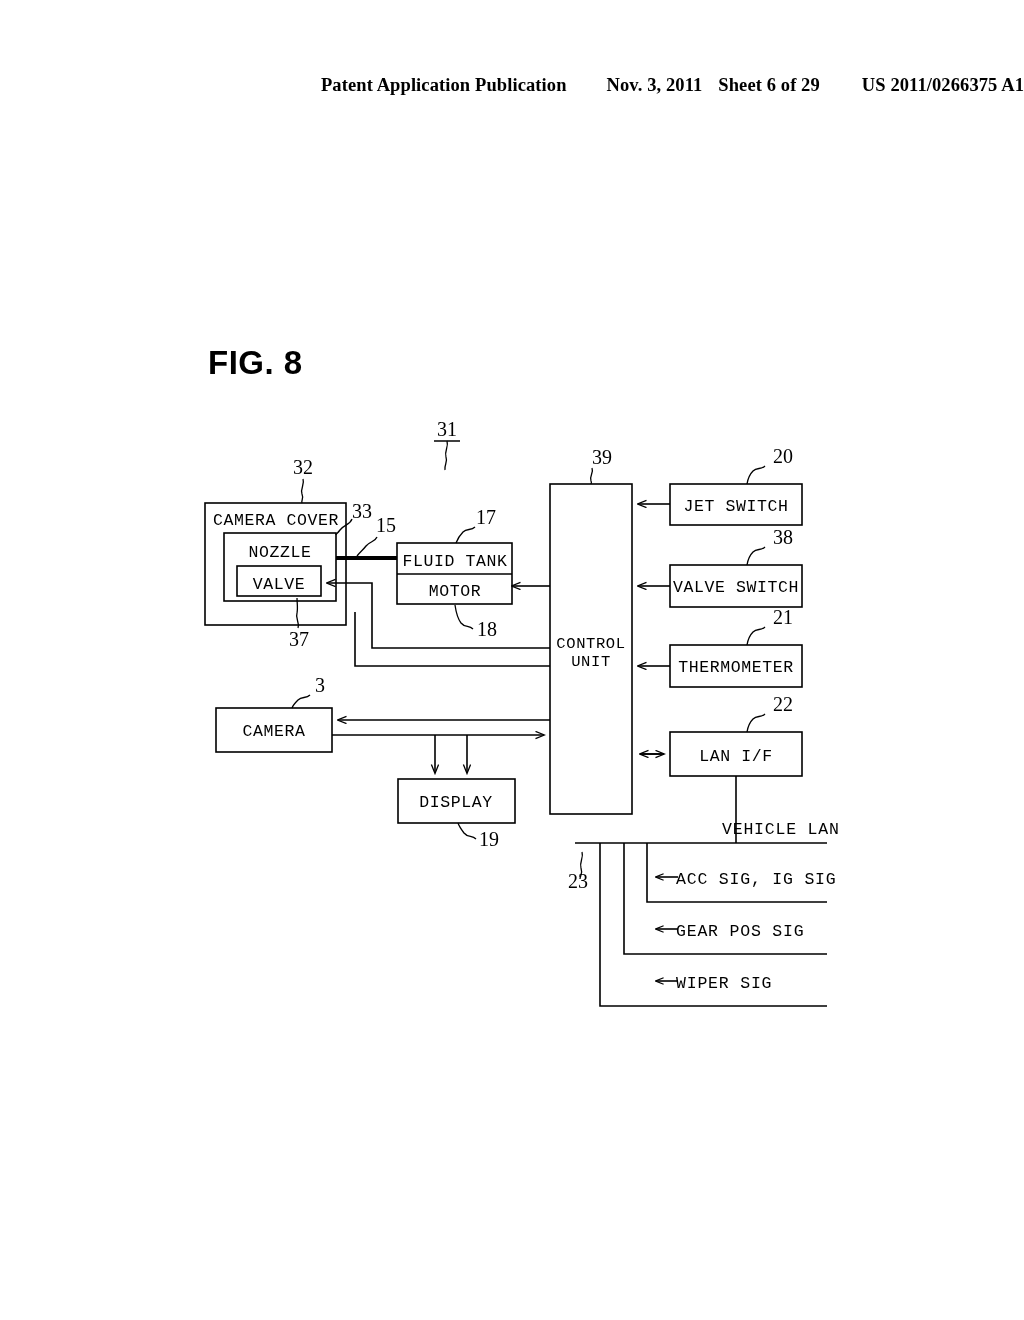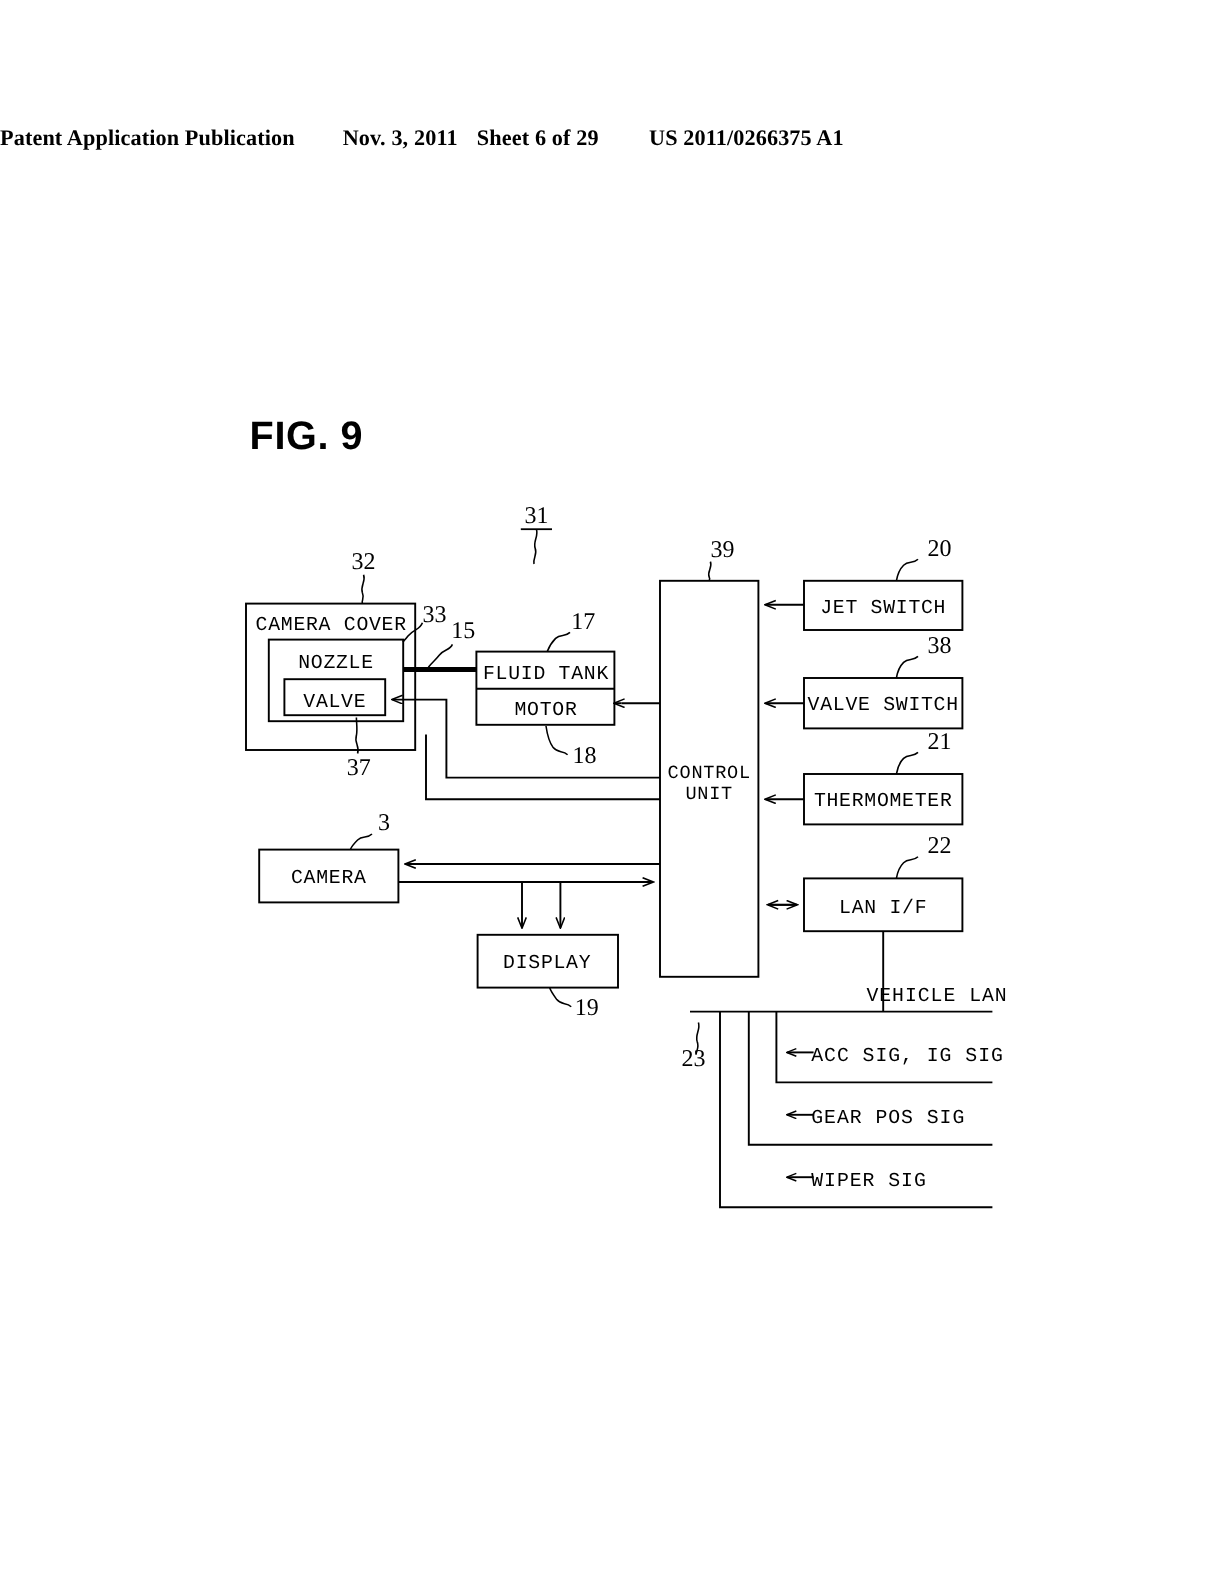--- a/index.html
+++ b/index.html
@@ -18,24 +18,24 @@
   #page {
     position: absolute;
     left: 0; top: 0;
     width: 1024px;
     height: 1320px;
     background: #ffffff;
   }
   
   .hdr {
     position: absolute;
-    top: 106px;
+    top: 75px;
     left: 0;
     width: 1024px;
-    text-align: left;
+    text-align: right;
     font-family: "Liberation Serif", serif;
     font-weight: bold;
     font-size: 18.5px;
     letter-spacing: 0.1px;
     white-space: nowrap;
   }
   .hdr span { display: inline-block; vertical-align: baseline; }
   .hdr .g1 { margin-right: 40px; }
   .hdr .g2 { margin-right: 16px; }
   .hdr .g3 { margin-right: 42px; }
@@ -75,21 +75,21 @@
 </style>
 </head>
 <body>
 
 <div id="page">
 
   <div class="hdr">
     <span class="g1">Patent Application Publication</span><span class="g2">Nov. 3, 2011</span><span class="g3">Sheet 6 of 29</span><span>US 2011/0266375 A1</span>
   </div>
 
-  <div class="figlabel">FIG. 9</div>
+  <div class="figlabel">FIG. 8</div>
 
   <svg id="diagram" width="1024" height="1320" viewBox="0 0 1024 1320">
 
     <defs>
       <marker id="ar" markerWidth="11" markerHeight="11" refX="9.5" refY="4" orient="auto" markerUnits="userSpaceOnUse">
         <path d="M1,0.4 L10,4 L1,7.6" fill="none" stroke="#000" stroke-width="1.3"></path>
       </marker>
       <marker id="arS" markerWidth="10" markerHeight="10" refX="8.6" refY="3.6" orient="auto" markerUnits="userSpaceOnUse">
         <path d="M1,0.4 L9,3.6 L1,6.8" fill="none" stroke="#000" stroke-width="1.2"></path>
       </marker>

